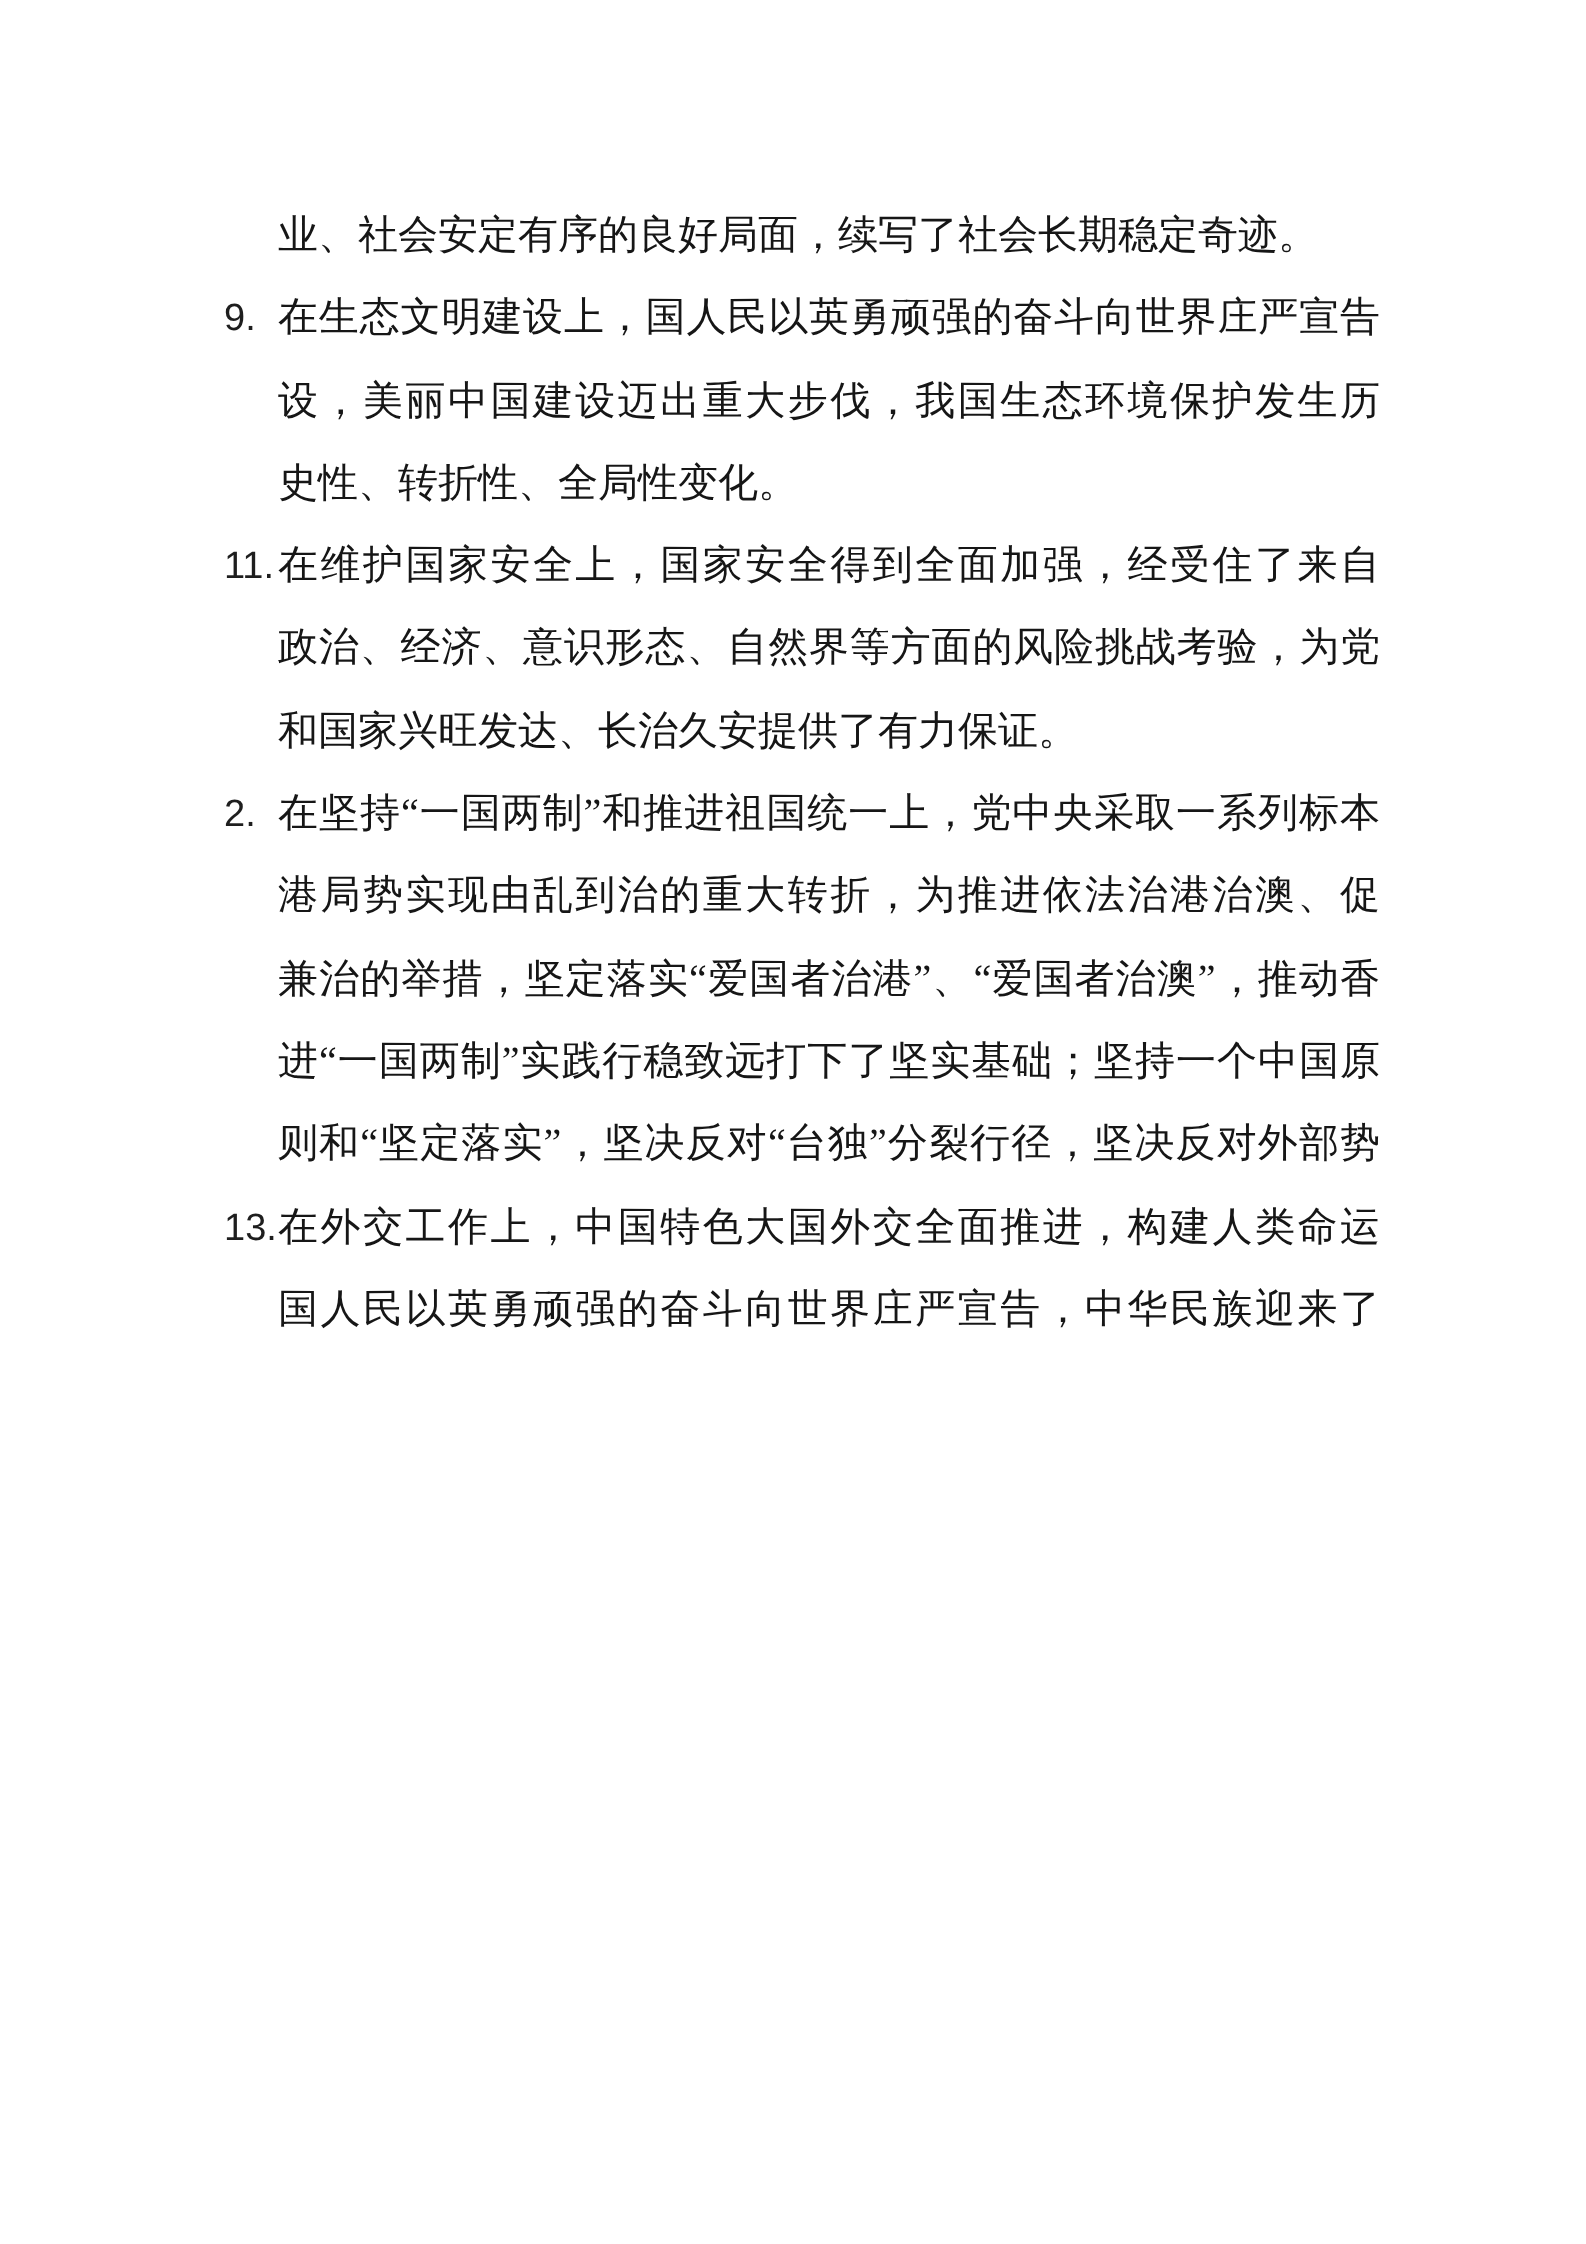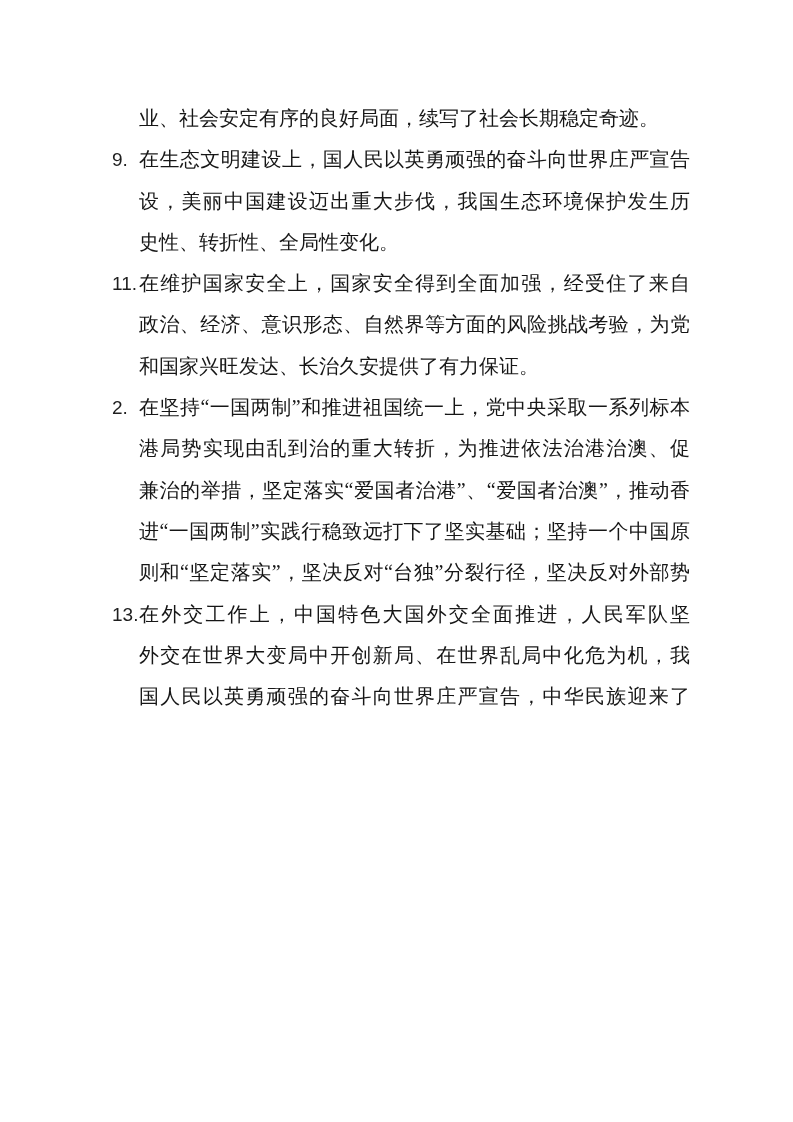--- a/index.html
+++ b/index.html
@@ -70,18 +70,17 @@
       <div class="item">
         <span class="num">2.</span>
         <div class="line">在坚持“一国两制”和推进祖国统一上，党中央采取一系列标本</div>
         <div class="line">港局势实现由乱到治的重大转折，为推进依法治港治澳、促</div>
         <div class="line">兼治的举措，坚定落实“爱国者治港”、“爱国者治澳”，推动香</div>
         <div class="line">进“一国两制”实践行稳致远打下了坚实基础；坚持一个中国原</div>
         <div class="line">则和“坚定落实”，坚决反对“台独”分裂行径，坚决反对外部势</div>
       </div>
       <div class="item">
         <span class="num">13.</span>
-        <div class="line">在外交工作上，中国特色大国外交全面推进，人民军队坚</div>
-        <div class="line">外交在世界大变局中开创新局、在世界乱局中化危为机，我</div>
+        <div class="line">在外交工作上，中国特色大国外交全面推进，构建人类命运</div>
         <div class="line">国人民以英勇顽强的奋斗向世界庄严宣告，中华民族迎来了</div>
       </div>
     </div>
 </div>
 
 </body></html>

